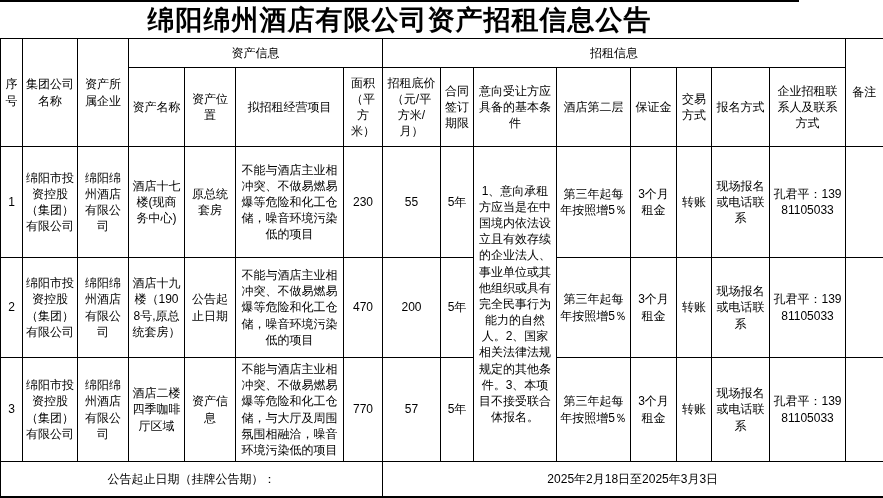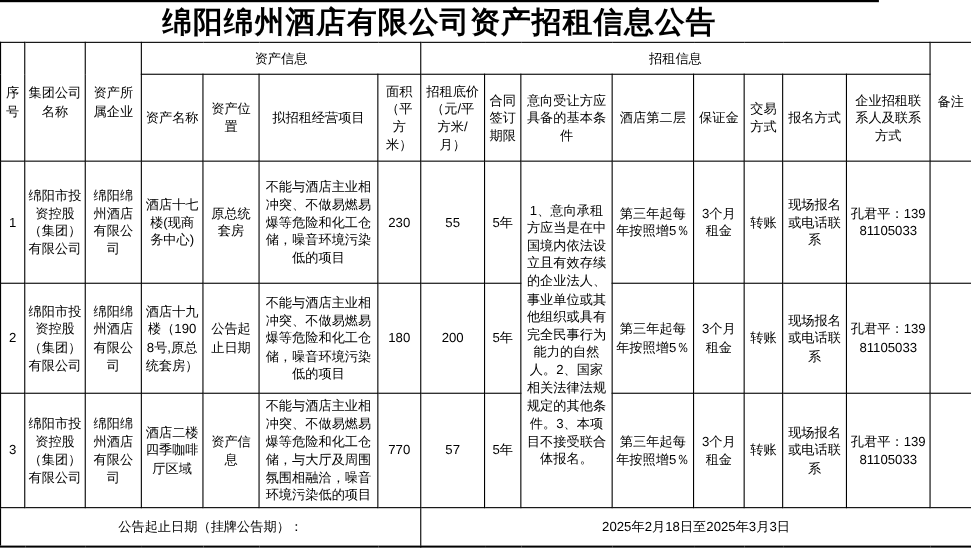--- a/index.html
+++ b/index.html
@@ -116,21 +116,21 @@
         <td>孔君平：13981105033</td>
         <td></td>
       </tr>
       <tr class="row-2">
         <td>2</td>
         <td>绵阳市投资控股（集团）有限公司</td>
         <td>绵阳绵州酒店有限公司</td>
         <td>酒店十九楼（1908号,原总统套房）</td>
         <td>公告起止日期</td>
         <td class="cell-left">不能与酒店主业相冲突、不做易燃易爆等危险和化工仓储，噪音环境污染低的项目</td>
-        <td>180</td>
+        <td>470</td>
         <td>200</td>
         <td>5年</td>
         <td>第三年起每年按照增5％</td>
         <td>3个月租金</td>
         <td>转账</td>
         <td>现场报名或电话联系</td>
         <td>孔君平：13981105033</td>
         <td></td>
       </tr>
       <tr class="row-3">

